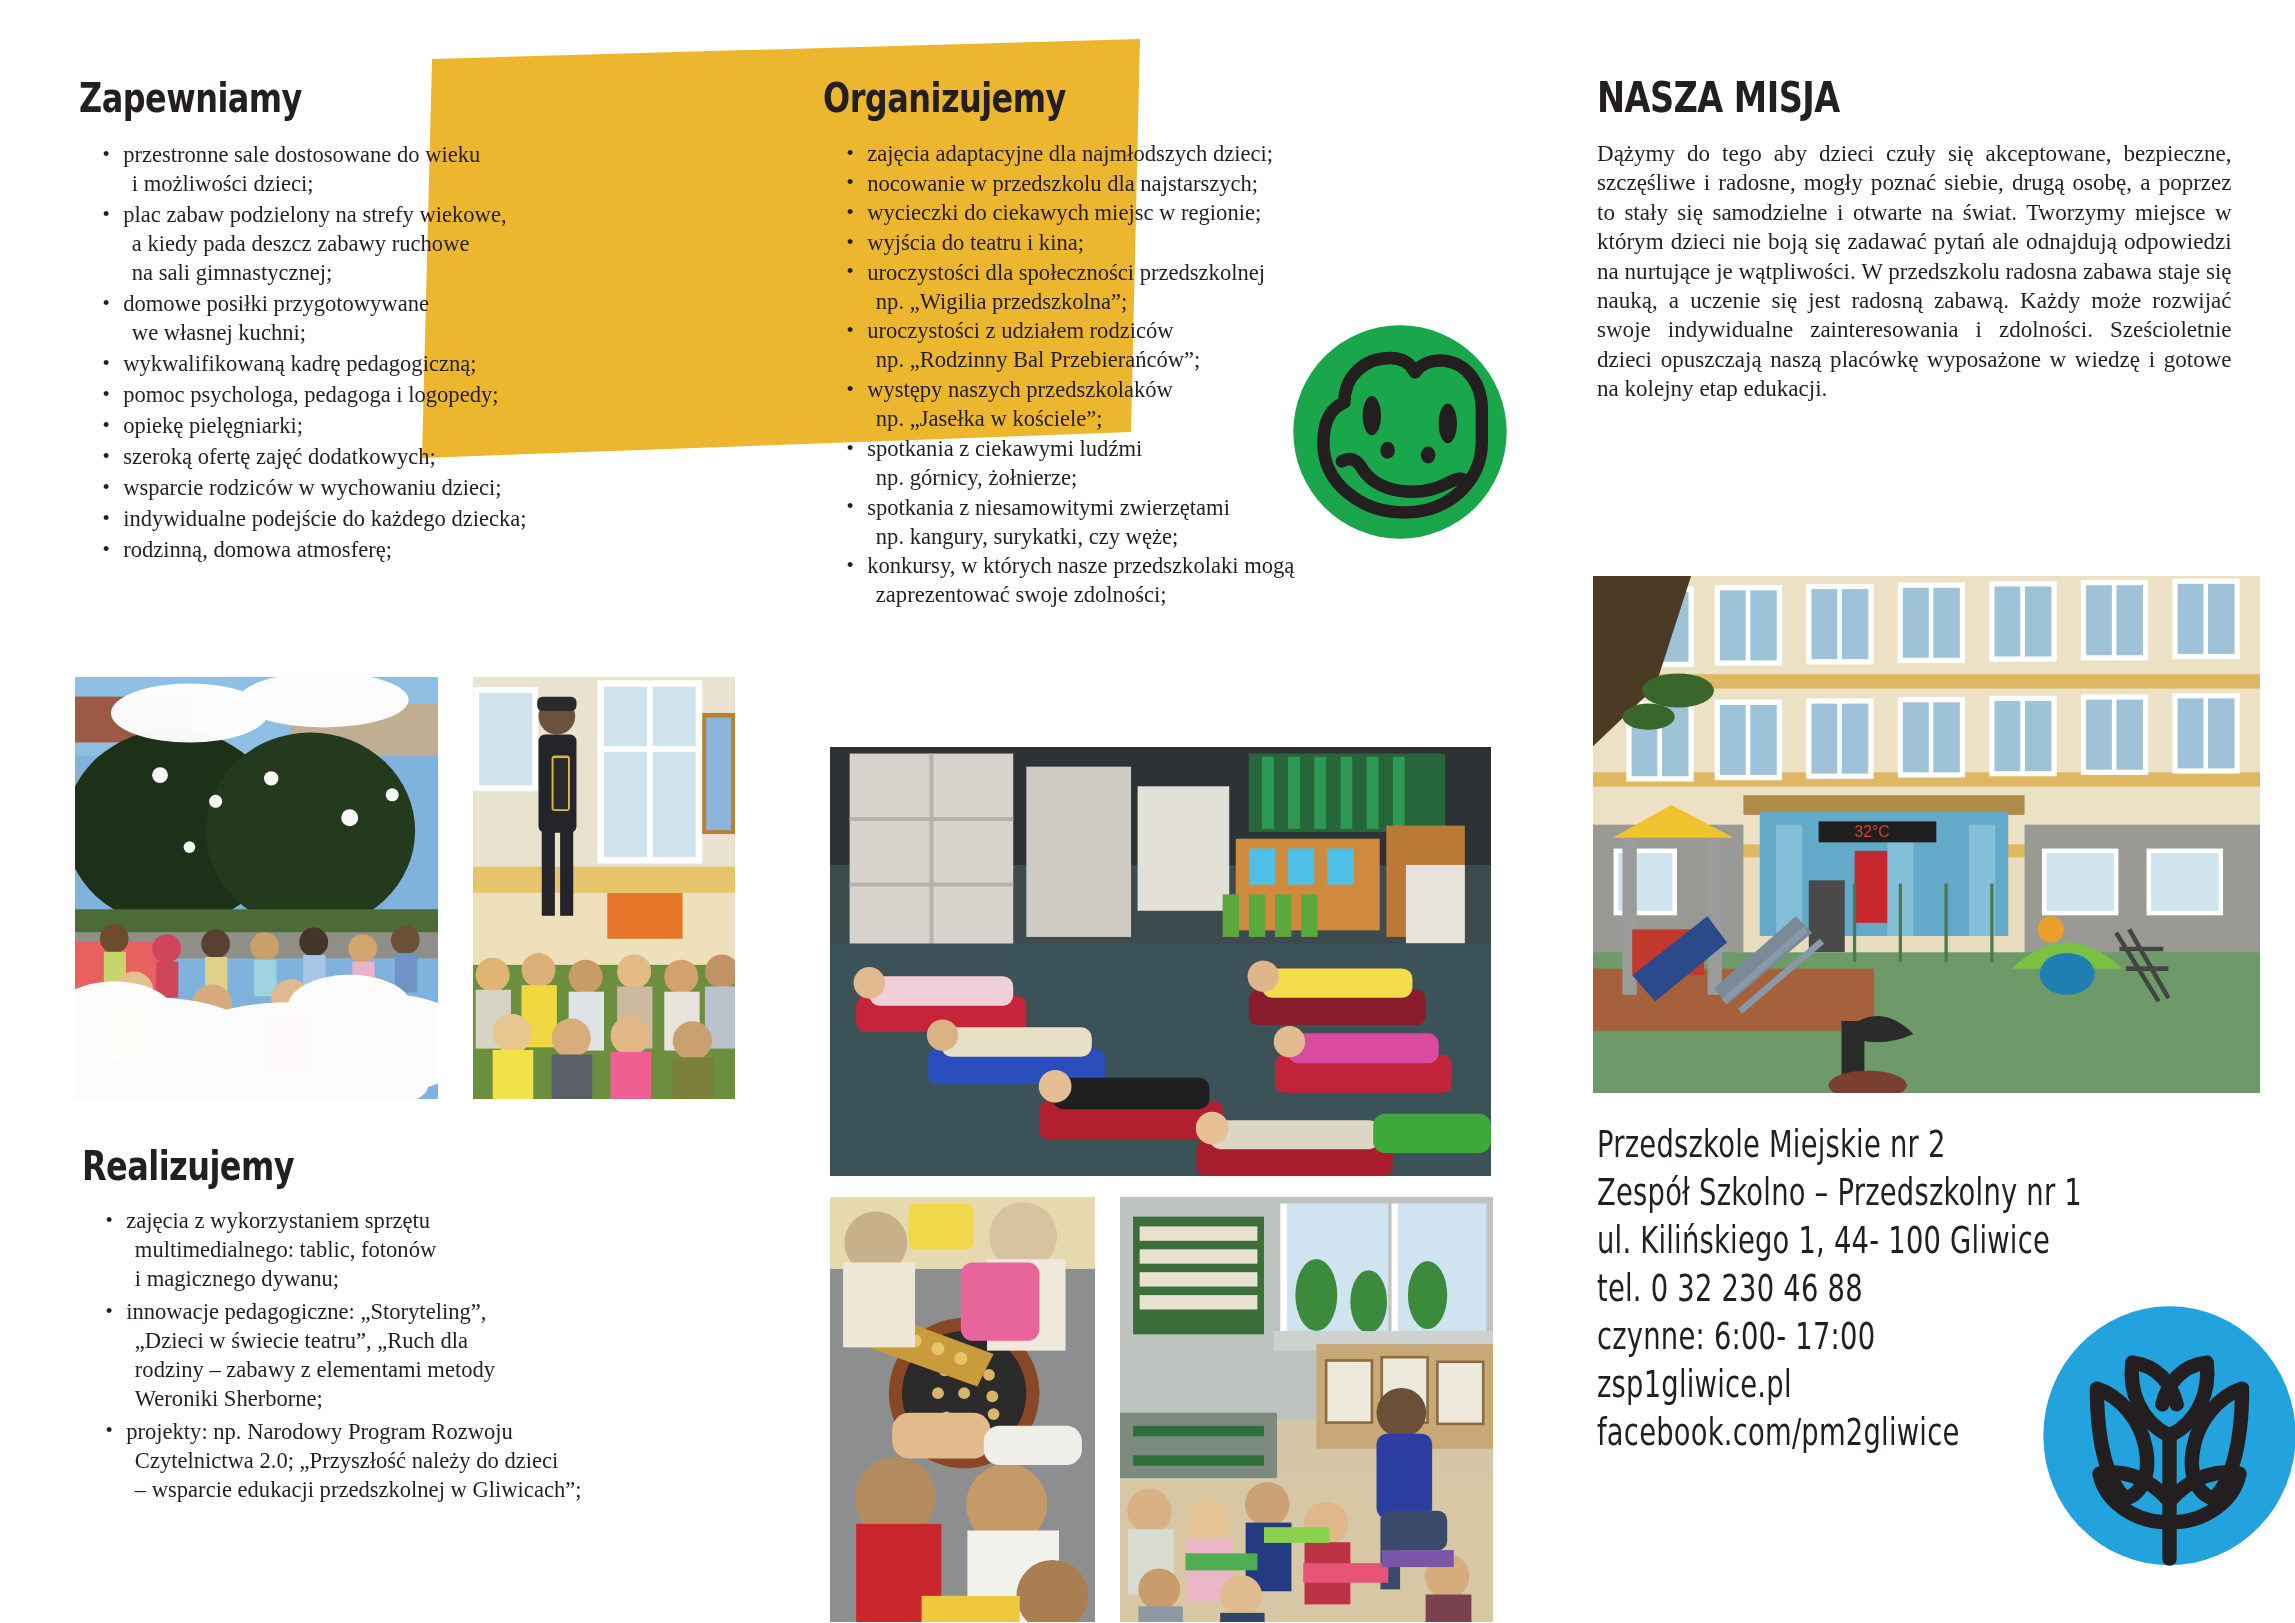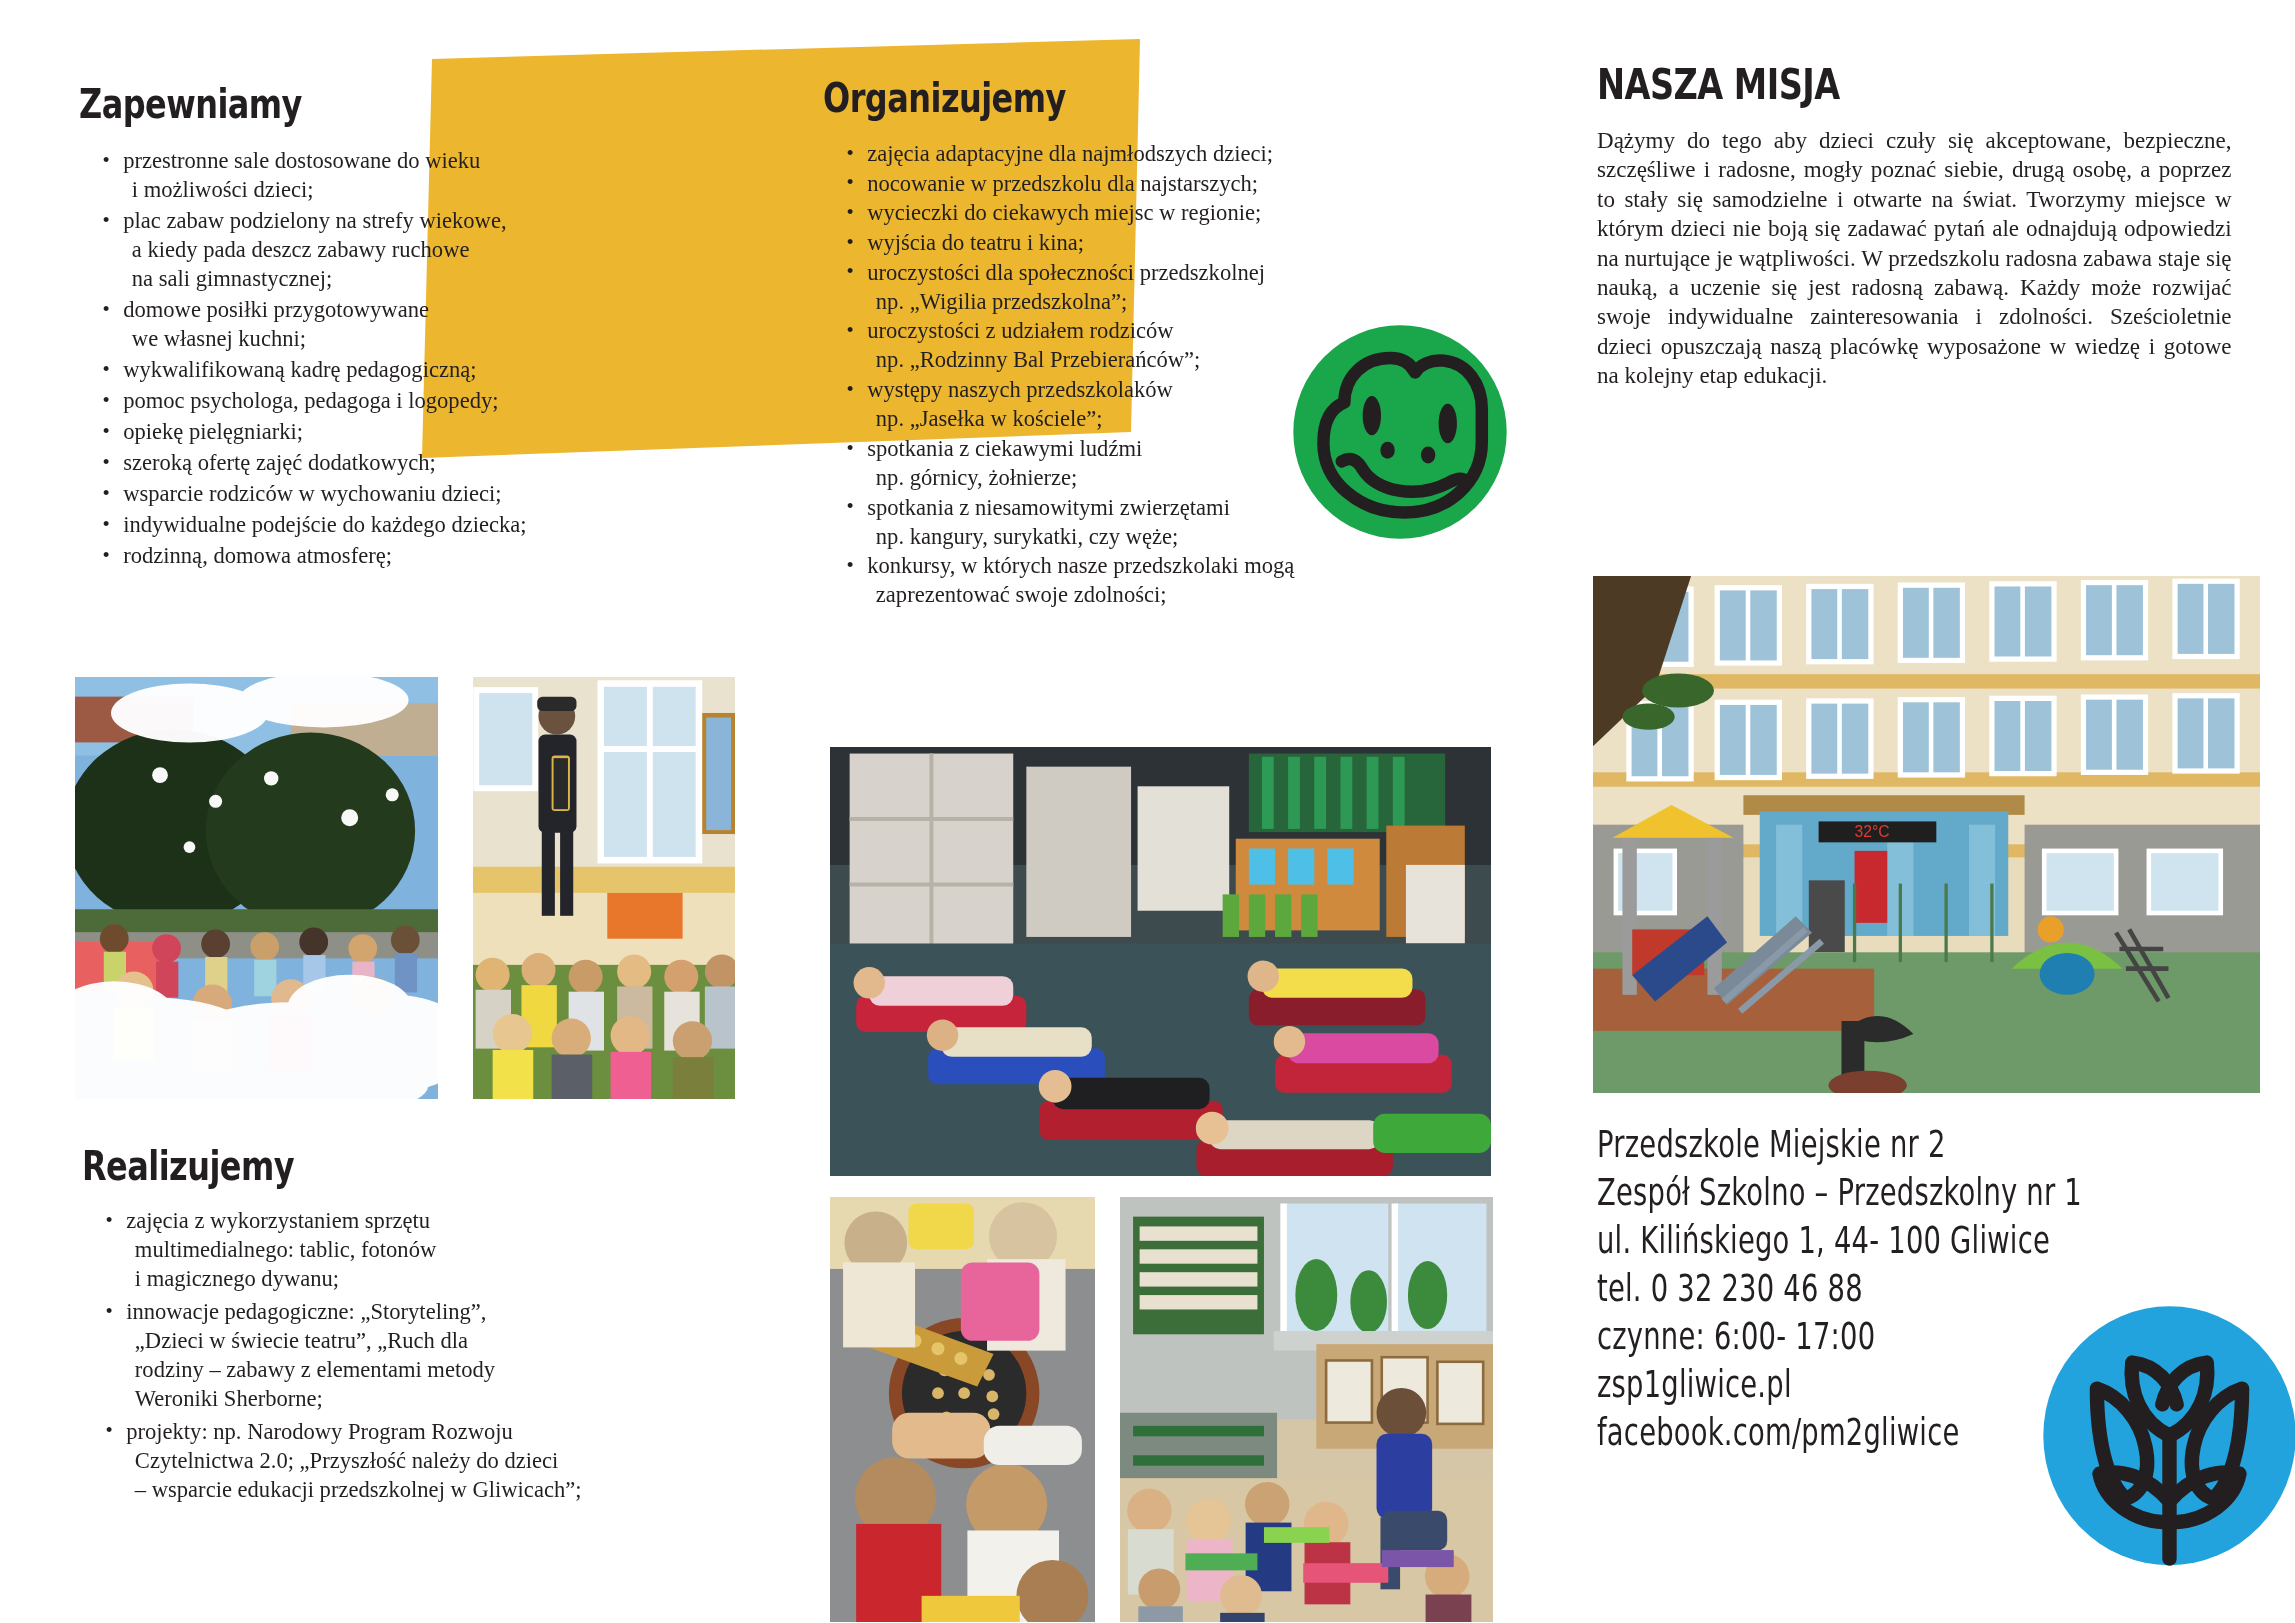--- a/index.html
+++ b/index.html
@@ -52,29 +52,29 @@
     transform:scaleX(.94);
     transform-origin:left top;
   }
   ul.bl > li:before{
     content:"•";
     position:absolute;left:7.9px;top:-1.3px;font-size:22px;
   }
   ul.bl > li .sub{display:block;padding-left:9.2px;}
 
   
-  #col-zap{left:79px;top:80px;width:700px;}
+  #col-zap{left:79px;top:74px;width:700px;}
   #col-zap .head{margin-bottom:18.3px;}
   #col-zap ul.bl > li{margin-bottom:2px;}
 
   #col-org{left:823px;top:74px;width:707px;}
   #col-org .head{margin-bottom:17px;}
   #col-org ul.bl > li{margin-bottom:0.7px;}
 
-  #col-misja{left:1597px;top:59px;width:661px;}
+  #col-misja{left:1597px;top:72px;width:661px;}
   #col-misja .head{margin-bottom:17px;}
   #misja-body{
     font-size:24px;line-height:29.4px;text-align:justify;
     transform:scaleX(.96);transform-origin:left top;
   }
 
   #col-real{left:82px;top:1142px;width:674px;}
   #col-real .head{margin-bottom:15.7px;}
 
   

